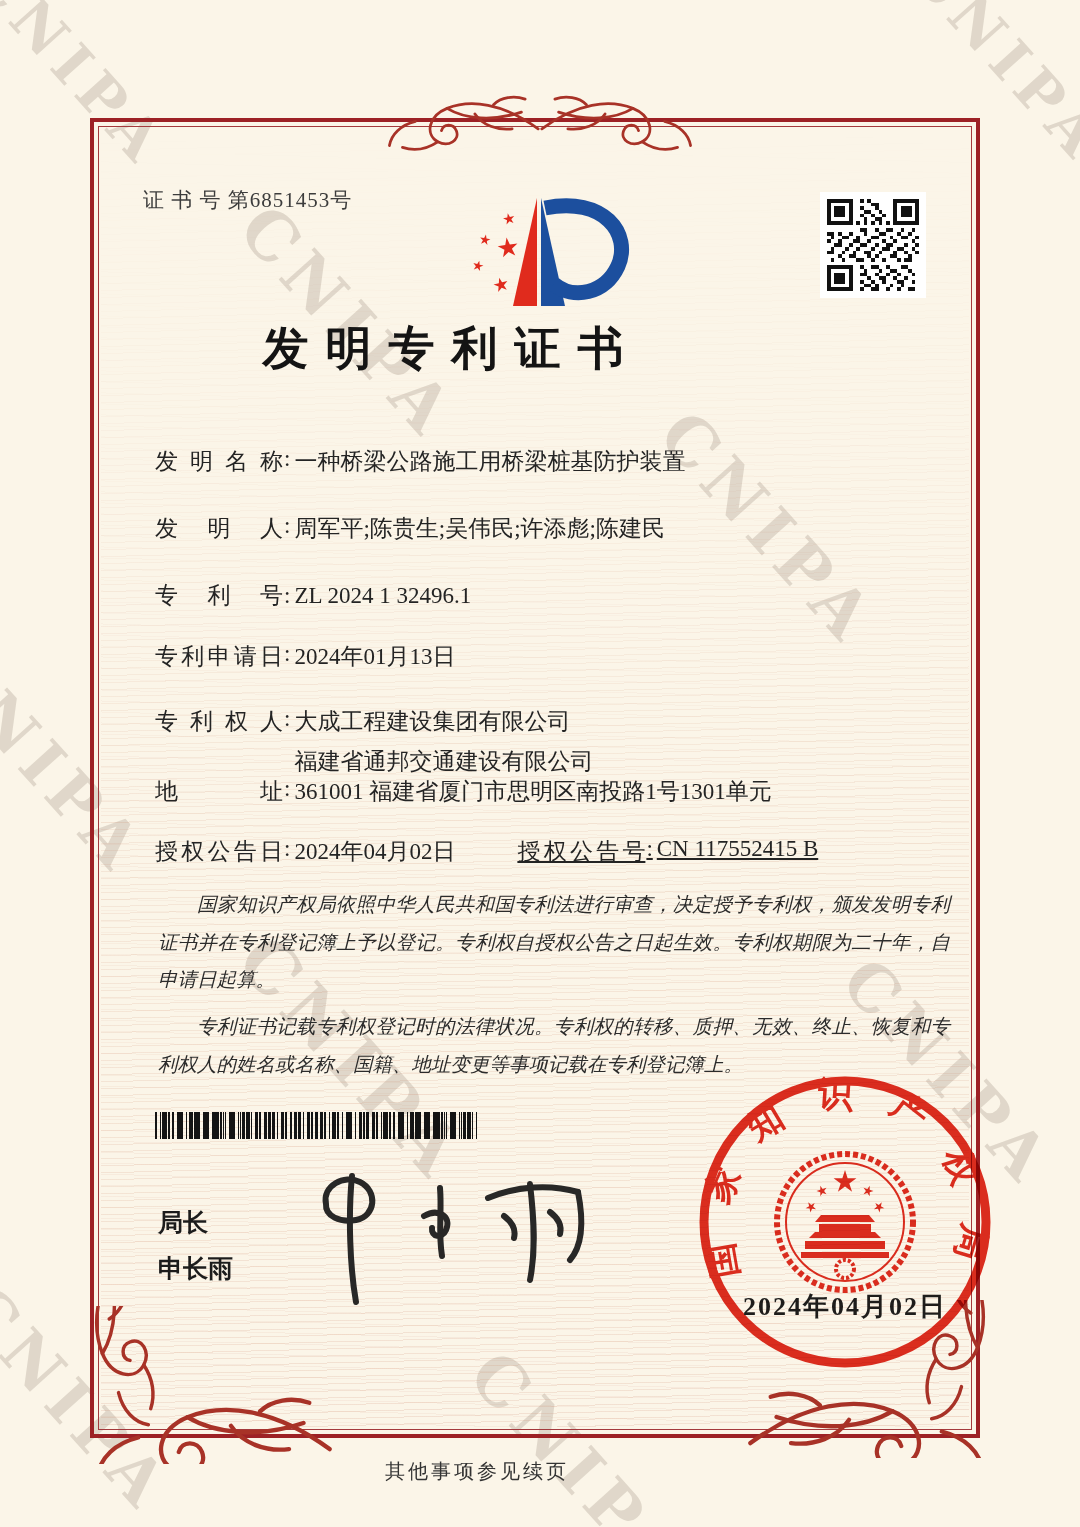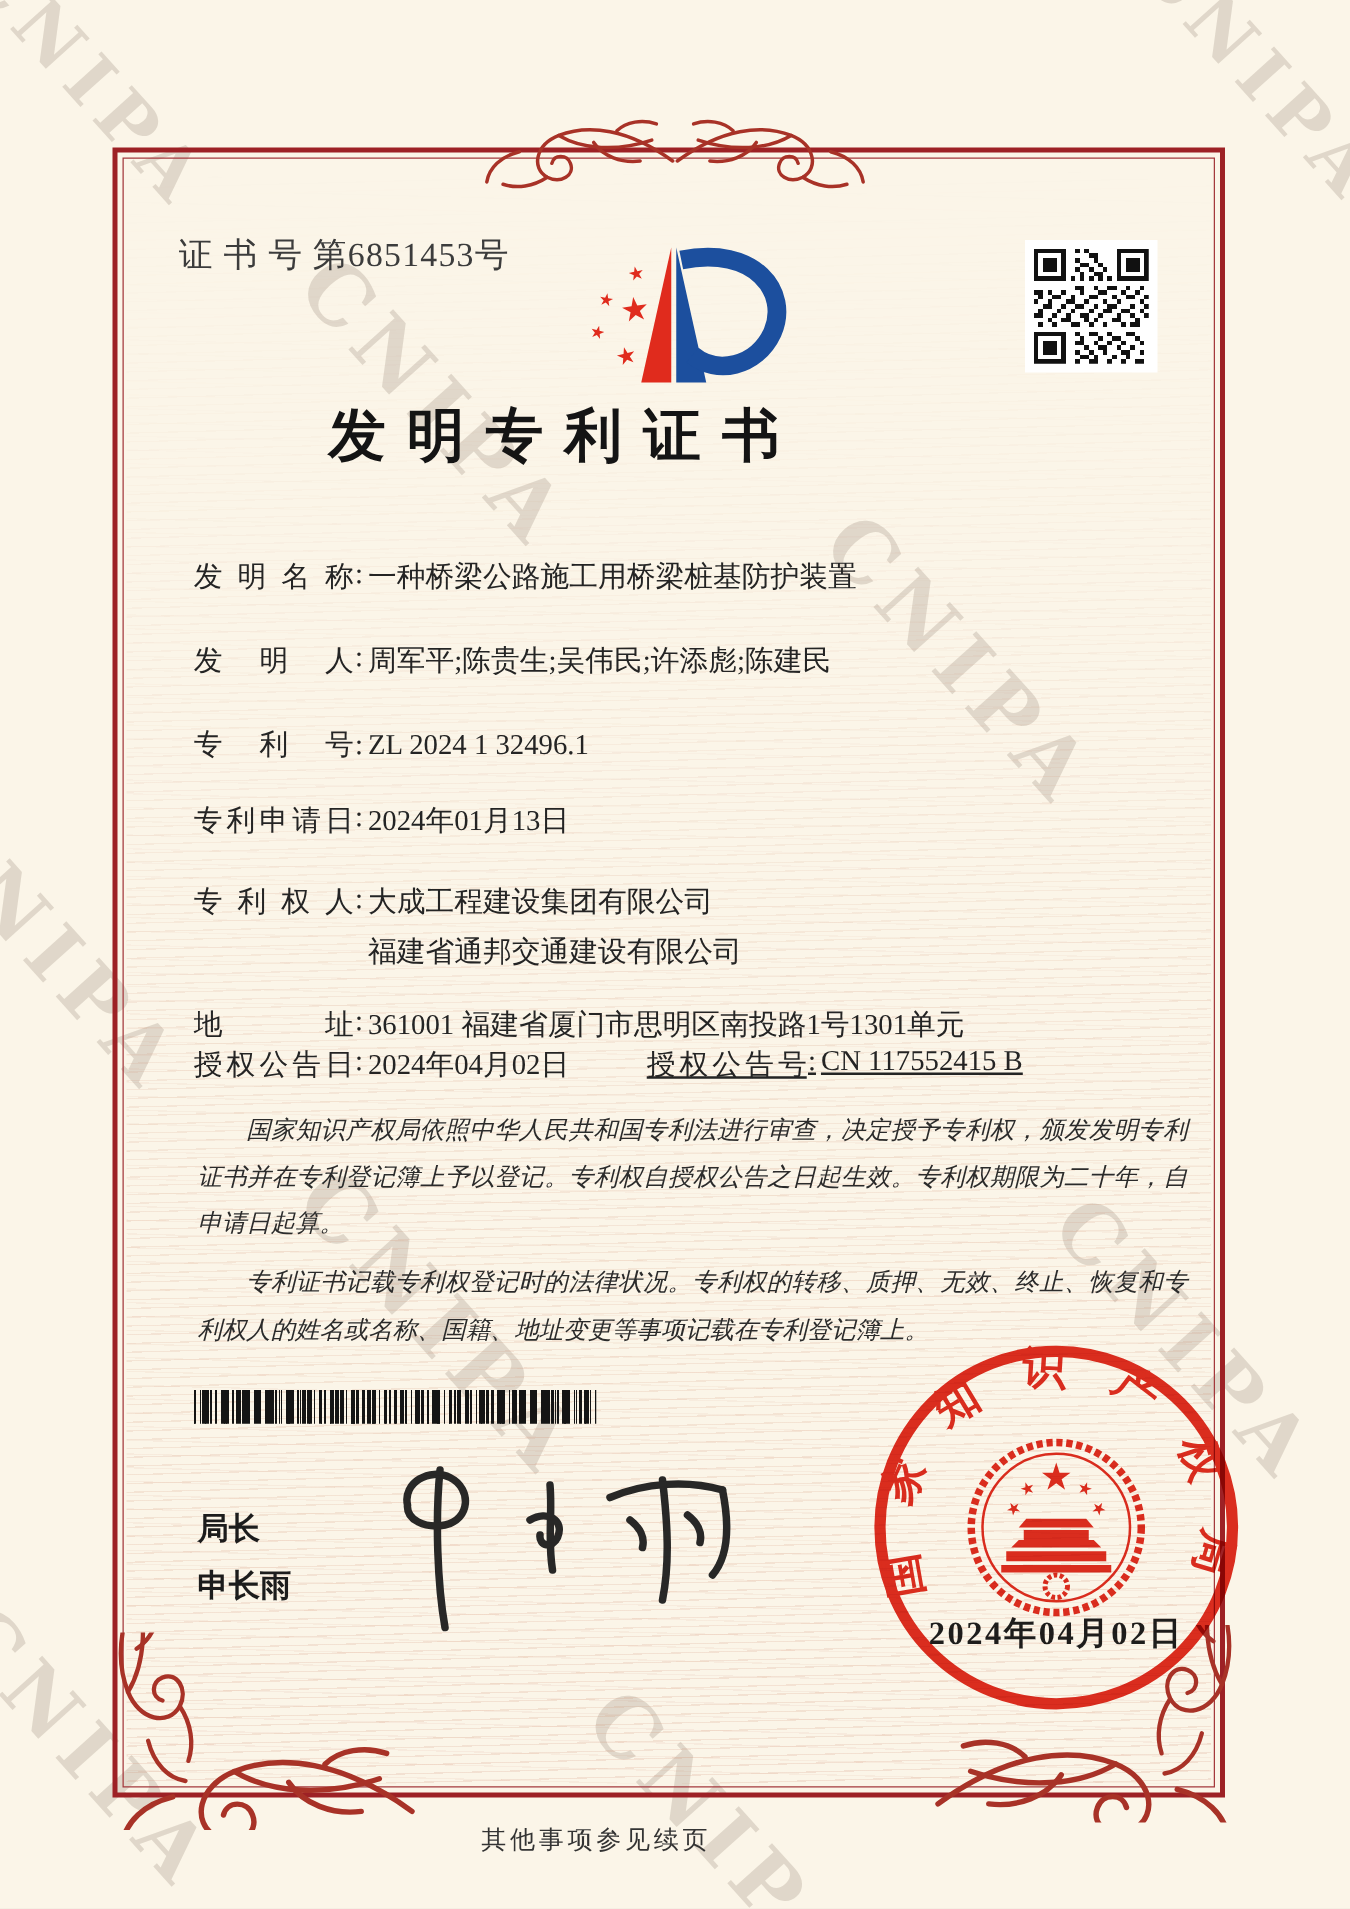--- a/index.html
+++ b/index.html
@@ -28,21 +28,21 @@
     position:absolute; inset:7px;
     background:
       repeating-linear-gradient(178.5deg, rgba(208,138,108,0.20) 0 1px, rgba(0,0,0,0) 1px 7px),
       repeating-linear-gradient(181.5deg, rgba(208,138,108,0.10) 0 1px, rgba(0,0,0,0) 1px 11px);
     -webkit-mask-image:linear-gradient(180deg, rgba(0,0,0,0) 0%, rgba(0,0,0,.18) 20%, rgba(0,0,0,.65) 52%, rgba(0,0,0,.9) 100%);
     mask-image:linear-gradient(180deg, rgba(0,0,0,0) 0%, rgba(0,0,0,.18) 20%, rgba(0,0,0,.65) 52%, rgba(0,0,0,.9) 100%);
   }
   .flourish{position:absolute; color:#a83227;}
   
   .cert-no{
-    position:absolute; left:143px; top:186px; font-size:27px; color:#3c3c3c; letter-spacing:1px;
+    position:absolute; left:143px; top:186px; font-size:21px; color:#3c3c3c; letter-spacing:1px;
   }
   .logo{position:absolute; left:452px; top:192px;}
   .qr{
     position:absolute; left:820px; top:192px; width:92px; height:92px;
     background:#fff; padding:7px;
   }
   .title{
     position:absolute; left:90px; top:318px; width:706px;
     text-align:center; font-size:46px; font-weight:700; color:#141414;
     letter-spacing:17px; text-indent:17px;
@@ -196,21 +196,21 @@
   <div class="frow" style="top:641px;">
     <span class="f-label">专利申请日</span>
       <span class="f-colon">:</span>
     <span class="f-val">2024年01月13日</span>
   </div>
   <div class="frow" style="top:706px;justify-content:space-between;">
     <span class="f-label">专 利 权 人</span>
       <span class="f-colon">:</span>
     <span class="f-val"><span>大成工程建设集团有限公司</span><span class="line2">福建省通邦交通建设有限公司</span></span>
   </div>
-  <div class="frow" style="top:804px;">
+  <div class="frow" style="top:776px;">
     <span class="f-label">地 址</span>
       <span class="f-colon">:</span>
     <span class="f-val">361001 福建省厦门市思明区南投路1号1301单元</span>
   </div>
   <div class="frow" style="top:836px;">
     <span class="f-label">授权公告日</span>
       <span class="f-colon">:</span>
     <span>2024年04月02日</span>
     <span class="grant2">
       <span class="f-label">授权公告号</span>

